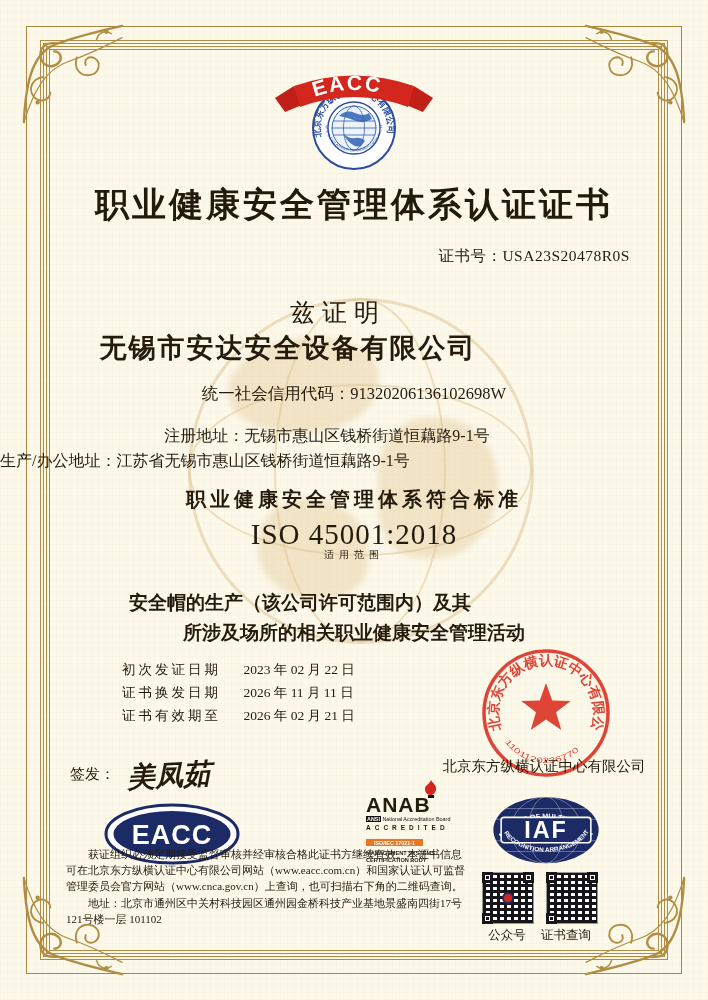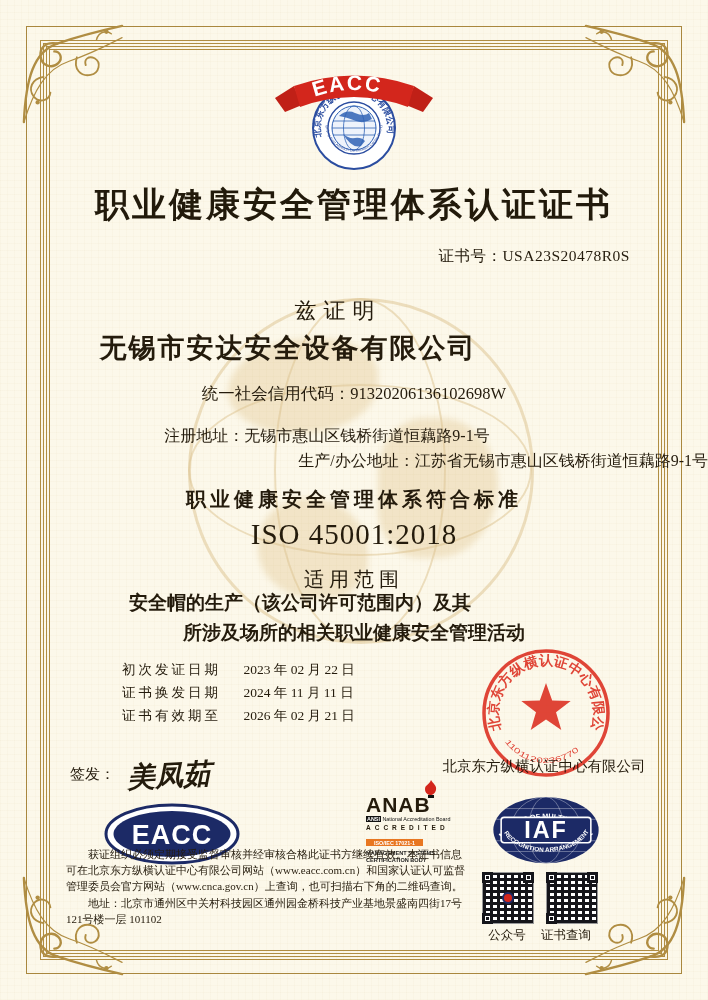--- a/index.html
+++ b/index.html
@@ -30,34 +30,34 @@
   .wm .b2{left:190px;top:120px;width:120px;height:140px;border-radius:45% 55% 60% 40%;}
   .wm .b3{left:70px;top:200px;width:110px;height:100px;border-radius:50% 60% 40% 55%;}
   
   .content{position:absolute;inset:0;z-index:2;}
   .top-logo{position:absolute;left:269px;top:60px;width:170px;height:115px;}
   .title{position:absolute;left:0;top:182px;width:708px;text-align:center;
          font-family:"Liberation Sans","DejaVu Sans",sans-serif;font-weight:900;
          font-size:34px;letter-spacing:3px;color:#221a0b;}
   .certno{position:absolute;top:246px;right:78px;font-size:15.5px;letter-spacing:.5px;}
   .hereby{position:absolute;left:0;top:296px;width:676px;text-align:center;
-          font-size:22px;letter-spacing:7px;}
+          font-size:25px;letter-spacing:7px;}
   .company{position:absolute;left:0;top:330px;width:576px;text-align:center;
            font-family:"Liberation Sans","DejaVu Sans",sans-serif;font-weight:900;
            font-size:27px;letter-spacing:2px;}
   .credit{position:absolute;left:0;top:383px;width:708px;text-align:center;font-size:16.5px;}
   .addr1{position:absolute;left:0;top:426px;width:654px;text-align:center;font-size:16px;}
-  .addr2{position:absolute;left:0;top:451px;width:708px;text-align:right;font-size:16px;}
+  .addr2{position:absolute;left:0;top:451px;width:708px;text-align:left;font-size:16px;}
   .stdline{position:absolute;left:0;top:486px;width:708px;text-align:center;
            font-family:"Liberation Sans","DejaVu Sans",sans-serif;font-weight:800;
            font-size:20px;letter-spacing:4px;}
   .iso{position:absolute;left:0;top:518px;width:708px;text-align:center;
        font-size:29px;letter-spacing:1px;}
-  .scope-title{position:absolute;left:0;top:566px;width:708px;text-align:center;
-               font-size:20px;letter-spacing:5px;}
+  .scope-title{position:absolute;left:0;top:548px;width:708px;text-align:center;
+               font-size:10px;letter-spacing:5px;}
   .scope1{position:absolute;left:0;top:590px;width:600px;text-align:center;
           font-family:"Liberation Sans","DejaVu Sans",sans-serif;font-weight:800;font-size:19px;}
   .scope2{position:absolute;left:0;top:620px;width:708px;text-align:center;
           font-family:"Liberation Sans","DejaVu Sans",sans-serif;font-weight:800;font-size:19px;}
   .dates{position:absolute;left:122px;top:661px;font-size:13.5px;}
   .date-row{height:23px;}
   .date-label{display:inline-block;width:118px;letter-spacing:3px;}
   .sign-row{position:absolute;left:70px;top:757px;font-size:15px;}
   .sign-name{display:inline-block;margin-left:12px;font-size:28px;font-weight:bold;
              font-style:italic;transform:rotate(-3deg);vertical-align:-6px;}
@@ -200,21 +200,21 @@
     <div class="scope1">安全帽的生产（该公司许可范围内）及其</div>
     <div class="scope2">所涉及场所的相关职业健康安全管理活动</div>
 
     <div class="dates">
       <div class="date-row">
         <span class="date-label">初次发证日期</span>
         <span class="date-value">2023 年 02 月 22 日</span>
       </div>
       <div class="date-row">
         <span class="date-label">证书换发日期</span>
-        <span class="date-value">2024 年 11 月 11 日</span>
+        <span class="date-value">2026 年 11 月 11 日</span>
       </div>
       <div class="date-row">
         <span class="date-label">证书有效期至</span>
         <span class="date-value">2026 年 02 月 21 日</span>
       </div>
     </div>
 
     <div class="sign-row">
       <span>签发：</span><span class="sign-name">美凤茹</span>
     </div>

